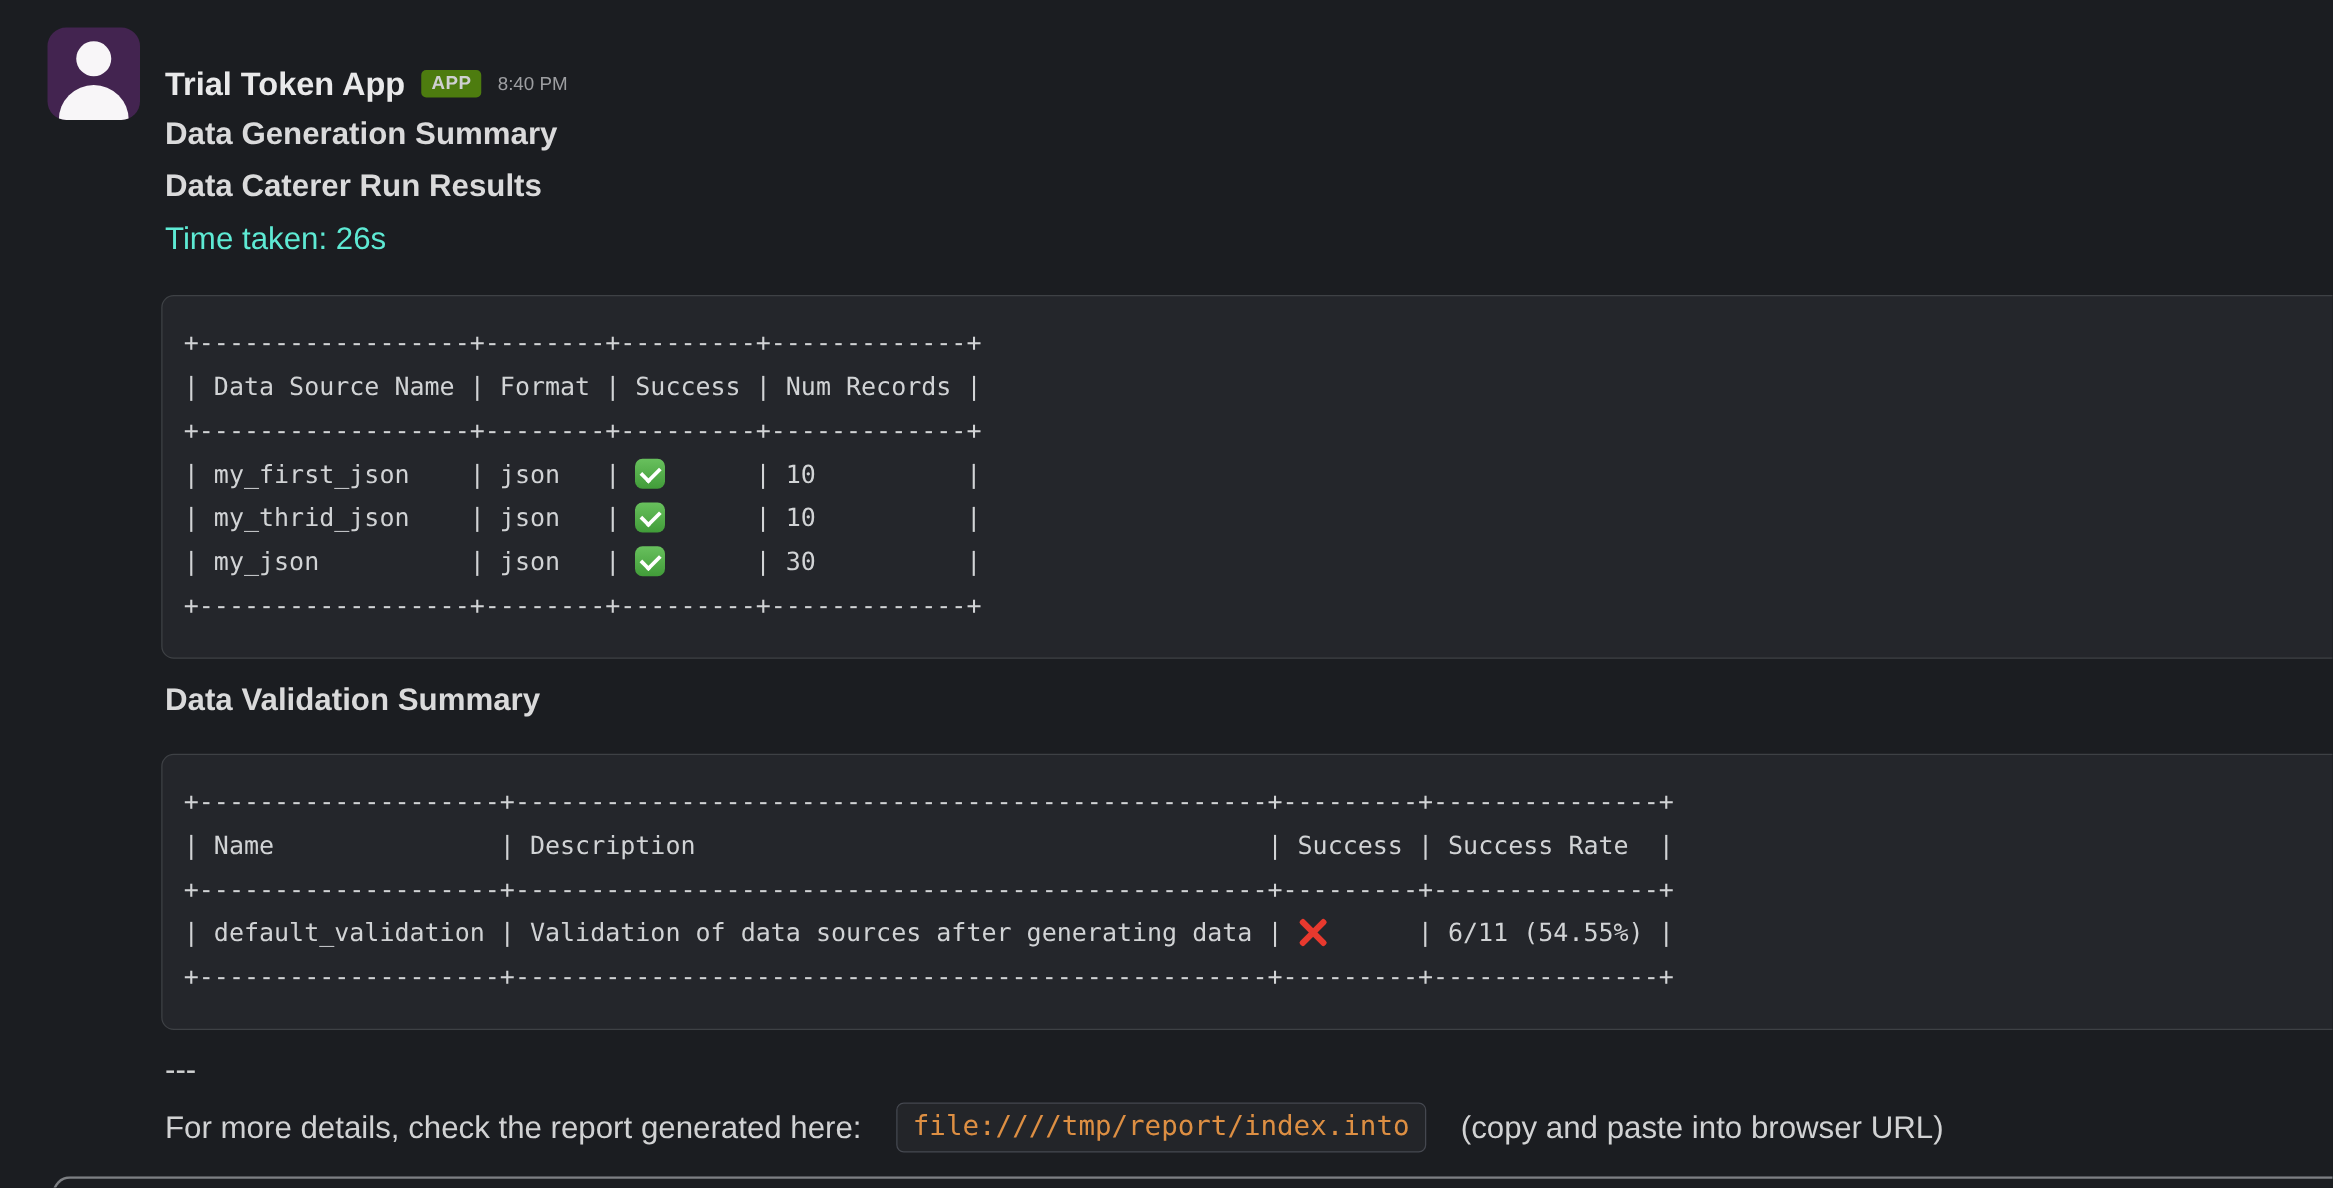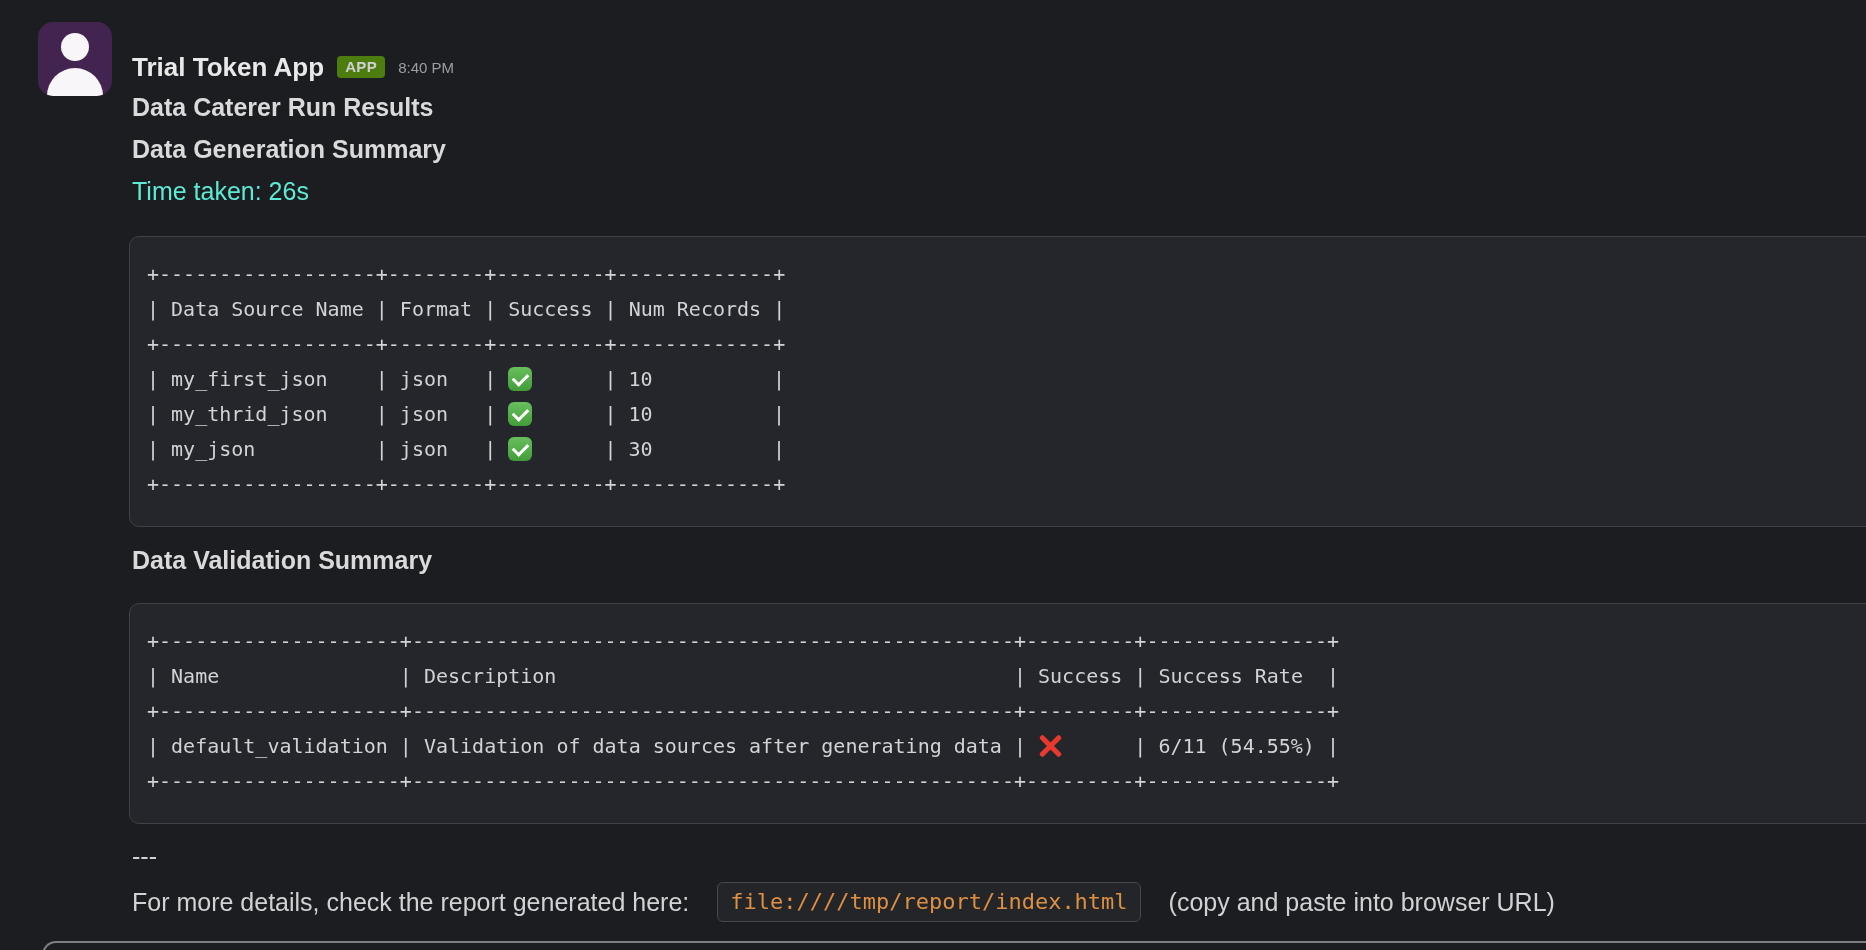--- a/index.html
+++ b/index.html
@@ -87,23 +87,23 @@
 </div>
 
 <div class="content">
 
   <div class="msg-header">
     <span class="sender">Trial Token App</span>
     <span class="app-badge">APP</span>
     <span class="timestamp">8:40 PM</span>
   </div>
 
+  <div class="line bold">Data Generation Summary</div>
+
   <div class="line bold">Data Caterer Run Results</div>
-
-  <div class="line bold">Data Generation Summary</div>
   <div class="line">Time taken: 26s</div>
 
   <div class="codeblock">
     <pre>
         <span class="cline">+------------------+--------+---------+-------------+</span>
         <span class="cline">| Data Source Name | Format | Success | Num Records |</span>
         <span class="cline">+------------------+--------+---------+-------------+</span>
         <span class="cline"><span>| my_first_json    | json   | </span><span class="icon-check"></span><span>      | 10          |</span></span>
         <span class="cline"><span>| my_thrid_json    | json   | </span><span class="icon-check"></span><span>      | 10          |</span></span>
         <span class="cline"><span>| my_json          | json   | </span><span class="icon-check"></span><span>      | 30          |</span></span>
@@ -120,19 +120,19 @@
         <span class="cline">+--------------------+--------------------------------------------------+---------+---------------+</span>
         <span class="cline"><span>| default_validation | Validation of data sources after generating data | </span><span class="icon-cross"></span><span>      | 6/11 (54.55%) |</span></span>
         <span class="cline">+--------------------+--------------------------------------------------+---------+---------------+</span>
       </pre>
   </div>
 
   <div class="divider-line">---</div>
 
   <div class="footer">
     <span>For more details, check the report generated here:</span>
-    <span class="inline-code">file:////tmp/report/index.html</span>
+    <span class="inline-code">file:////tmp/report/index.into</span>
     <span>(copy and paste into browser URL)</span>
   </div>
 
 </div>
 
 <div class="composer"></div>
 
 </body></html>

